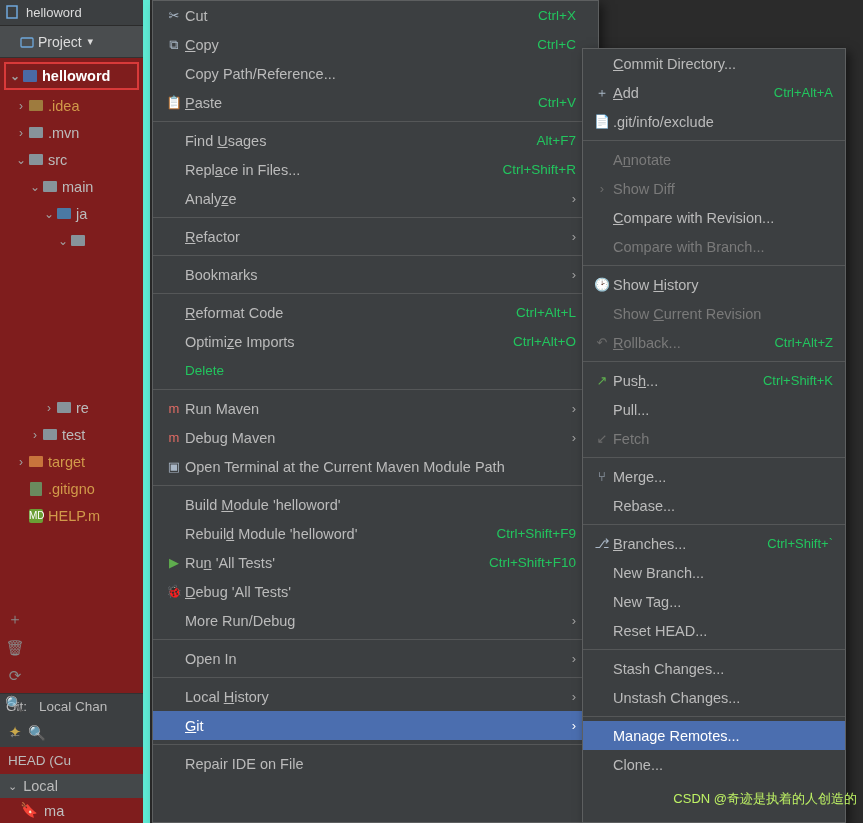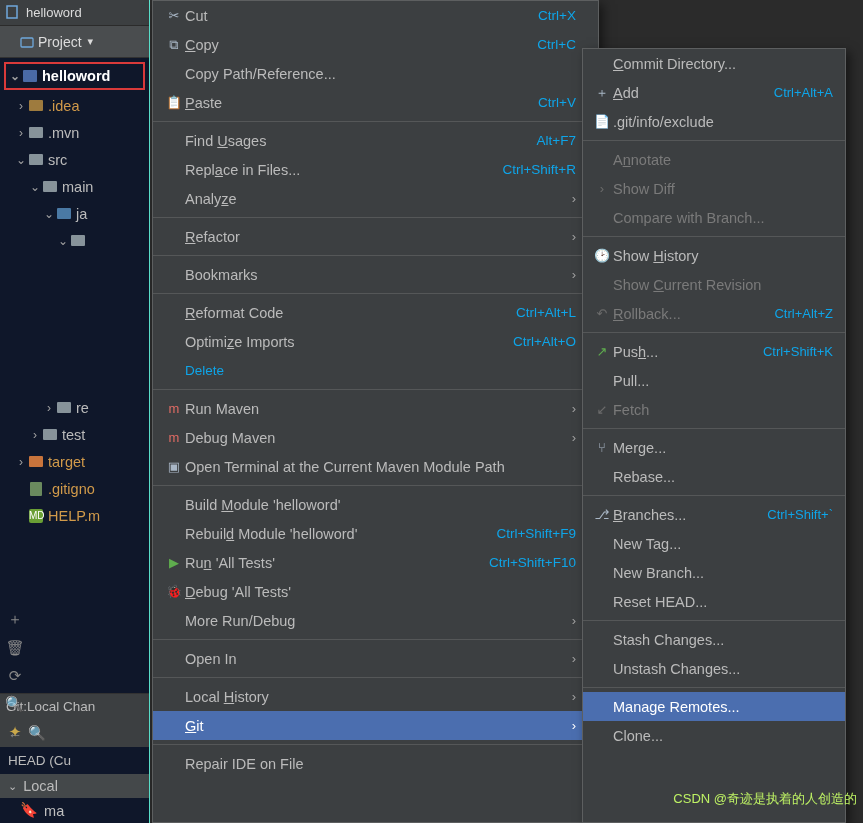--- a/index.html
+++ b/index.html
@@ -1,20 +1,20 @@
 <!DOCTYPE html>
 <html><head>
 <meta charset="utf-8">
 <style>
   * { margin: 0; padding: 0; box-sizing: border-box; font-family: "Segoe UI", Arial, sans-serif; }
   body { background: #2b2b2b; color: #bbbbbb; font-size: 14.5px; width: 863px; height: 823px; overflow: hidden; position: relative; }
   .root { display: flex; width: 100%; height: 100%; }
 
   
-  .sidebar { width: 150px; background: #0f172a; display: flex; flex-direction: column; border-right: 1px solid #5eead4; }
+  .sidebar { width: 150px; background: #7f1d1d; display: flex; flex-direction: column; border-right: 7px solid #5eead4; }
   .tab-strip { height: 26px; background: #3c3f41; display: flex; align-items: center; padding-left: 6px; font-size: 13px; color: #dcdcdc; border-bottom: 1px solid #2b2b2b; }
   .tab-icon { width: 16px; height: 16px; display: inline-block; margin-right: 4px; }
   .proj-header { display: flex; align-items: center; height: 32px; padding: 0 20px; background: #4a4d4f; color: #dcdcdc; font-size: 14px; border-bottom: 1px solid #323232;}
   .proj-header .ddicon { margin-left: 6px; font-size: 11px; }
   .tree { flex: 1; padding-top: 2px; }
   .tree-row { display: flex; align-items: center; height: 27px; padding-left: 2px; white-space: nowrap; }
   .tree-row .arrow { width: 14px; text-align: center; color: #a0a0a0; font-size: 12px;}
   .tree-row .fi { width: 16px; height: 16px; margin-right: 4px; display: inline-flex; align-items:center; justify-content:center; }
   .tree-row.selected { border: 2px solid #d93a3a; margin: 2px 4px; height: 28px; font-weight: 600; color: #fff;}
   .ind1 { padding-left: 14px; } .ind2 { padding-left: 28px; } .ind3 { padding-left: 42px; }
@@ -32,21 +32,21 @@
   .folder-icon { color:#a9b7c6; }
   .dot-badge { display:inline-block; width:14px; height:14px; border-radius:2px; background:#6a9f35; color:#fff; font-size:10px; line-height:14px; text-align:center; }
 
   
   .menu { position:absolute; background:#3c3f41; border:1px solid #5d5f60; box-shadow: 4px 4px 10px rgba(0,0,0,0.5); }
   .menu1 { left:152px; top:0; width:447px; height:823px; }
   .menu-row { display:flex; align-items:center; height:29px; padding:0 22px 0 10px; cursor:default; }
   .menu-row.sel { background:#4b6eaf; color:#fff; }
   .menu-row .mi { width:22px; display:inline-flex; align-items:center; justify-content:center; font-size:13px; color:#a9b7c6; }
   .menu-row .lbl { flex:1; }
-  .menu-row .sc { color:#0ea5e9; font-size:13.5px; }
+  .menu-row .sc { color:#22c55e; font-size:13.5px; }
   .menu-row .sub { color:#a0a0a0; font-size:13px; }
   .menu-row.sel .sub { color:#fff; }
   .menu-row u { text-decoration: underline; }
   .msep { height:1px; background:#555758; margin:4px 0; }
   .menu-row.disabled { color:#7a7a7a; }
   .menu-row.disabled .mi { color:#6b6b6b; }
 
   
   .menu2 { left:582px; top:48px; width:264px; height:775px; }
   .menu2 .menu-row { padding:0 12px 0 8px; }
@@ -186,21 +186,21 @@
         <span class="arrow" style="visibility:hidden">›</span>
         <span class="fi">
             <span class="dot-badge">MD</span>
           </span>
         <span class="orange">HELP.m</span>
       </div>
     </div>
 
     <div class="gitbar">
       <span>Git:</span>
-      <span style="">Local Chan</span>
+      <span style="margin-left:12px">Local Chan</span>
     </div>
     <div class="search-row">
       <span class="back">←</span>
       <span class="mag">🔍</span>
     </div>
     <div class="headcommit">HEAD (Cu</div>
     <div class="localbar">
       <span style="font-size:11px">⌄</span>
       <span>Local</span>
     </div>
@@ -361,20 +361,24 @@
   </div>
   <div class="msep"></div>
   <div class="menu-row disabled">
     <span class="mi"></span>
     <span class="lbl">A<u>n</u>notate</span>
   </div>
   <div class="menu-row disabled">
     <span class="mi">›</span>
     <span class="lbl">Show Diff</span>
   </div>
+  <div class="menu-row">
+    <span class="mi"></span>
+    <span class="lbl"><u>C</u>ompare with Revision...</span>
+  </div>
   <div class="menu-row disabled">
     <span class="mi"></span>
     <span class="lbl">Compare with Branch...</span>
   </div>
   <div class="msep"></div>
   <div class="menu-row">
     <span class="mi">🕑</span>
     <span class="lbl">Show <u>H</u>istory</span>
   </div>
   <div class="menu-row disabled">
@@ -410,28 +414,28 @@
     <span class="lbl">Rebase...</span>
   </div>
   <div class="msep"></div>
   <div class="menu-row">
     <span class="mi">⎇</span>
     <span class="lbl"><u>B</u>ranches...</span>
     <span class="sc">Ctrl+Shift+`</span>
   </div>
   <div class="menu-row">
     <span class="mi"></span>
+    <span class="lbl">New Branch...</span>
+  </div>
+  <div class="menu-row">
+    <span class="mi"></span>
     <span class="lbl">New Tag...</span>
   </div>
   <div class="menu-row">
     <span class="mi"></span>
-    <span class="lbl">New Branch...</span>
-  </div>
-  <div class="menu-row">
-    <span class="mi"></span>
     <span class="lbl">Reset HEAD...</span>
   </div>
   <div class="msep"></div>
   <div class="menu-row">
     <span class="mi"></span>
     <span class="lbl">Stash Changes...</span>
   </div>
   <div class="menu-row">
     <span class="mi"></span>
     <span class="lbl">Unstash Changes...</span>

